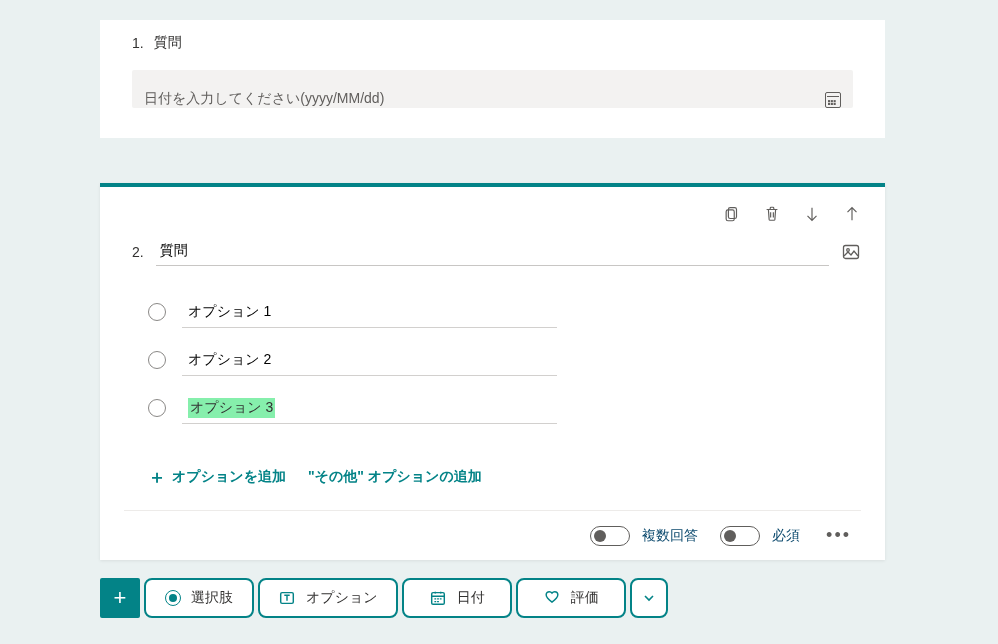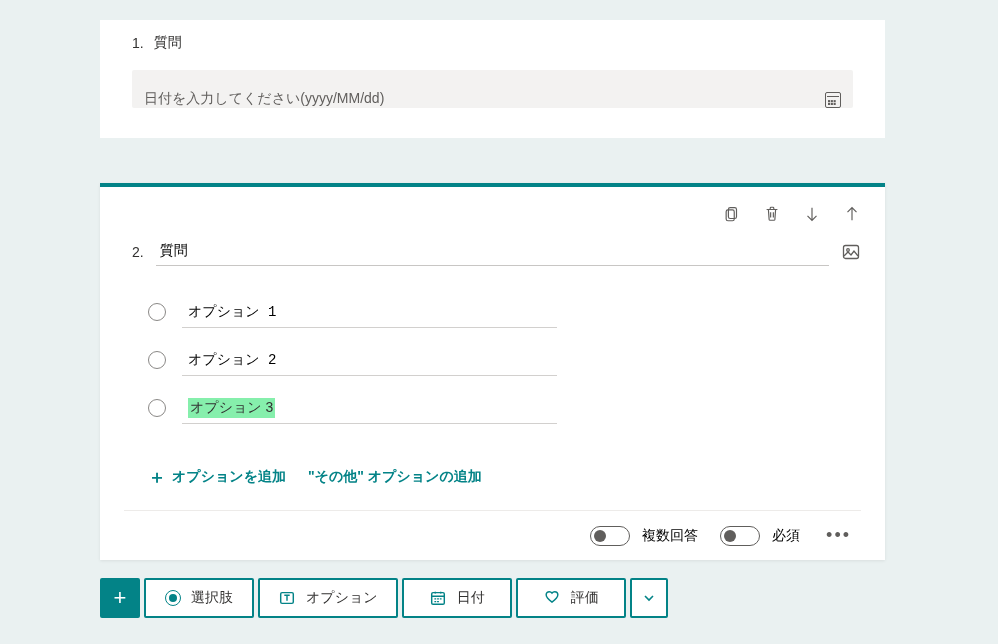--- a/index.html
+++ b/index.html
@@ -144,21 +144,21 @@
   border-bottom: 1px solid #d2d0ce;
   display: flex;
   align-items: center;
   padding: 0 6px;
 }
 .opt-input {
   border: none;
   outline: none;
   font-size: 14px;
   width: 100%;
-  font-family: Liberation Mono, monospace;
+  font-family: Liberation Sans, sans-serif;
   background: transparent;
 }
 .opt-highlight {
   background: #86efac;
   padding: 1px 2px;
 }
 
 .add-row {
   display: flex;
   align-items: center;
@@ -202,21 +202,21 @@
 .toggle::after {
   content: '';
   position: absolute;
   width: 12px; height: 12px;
   border-radius: 50%;
   background: #605e5c;
   top: 3px; left: 3px;
 }
 .toggle-label {
   font-size: 14px;
-  color: #000000;
+  color: #0c4a6e;
   margin-right: 10px;
 }
 .more-dots {
   font-size: 18px;
   color: #605e5c;
   letter-spacing: 2px;
   cursor: pointer;
   padding: 0 4px;
 }
 
@@ -242,21 +242,21 @@
   border: 2px solid #038387;
   background: #fff;
   display: flex;
   align-items: center;
   justify-content: center;
   gap: 10px;
   cursor: pointer;
   padding: 0 18px;
   font-size: 14px;
   color: #323130;
-  border-radius: 2px;
+  border-radius: 8px;
   min-width: 110px;
 }
 .type-btn.chev {
   min-width: 38px;
   padding: 0;
 }
 .type-btn svg { width: 18px; height: 18px; stroke: #038387; fill: none; stroke-width: 1.6; }
 .type-btn .radio-shape {
   width: 16px; height: 16px;
   border: 1.6px solid #038387;

